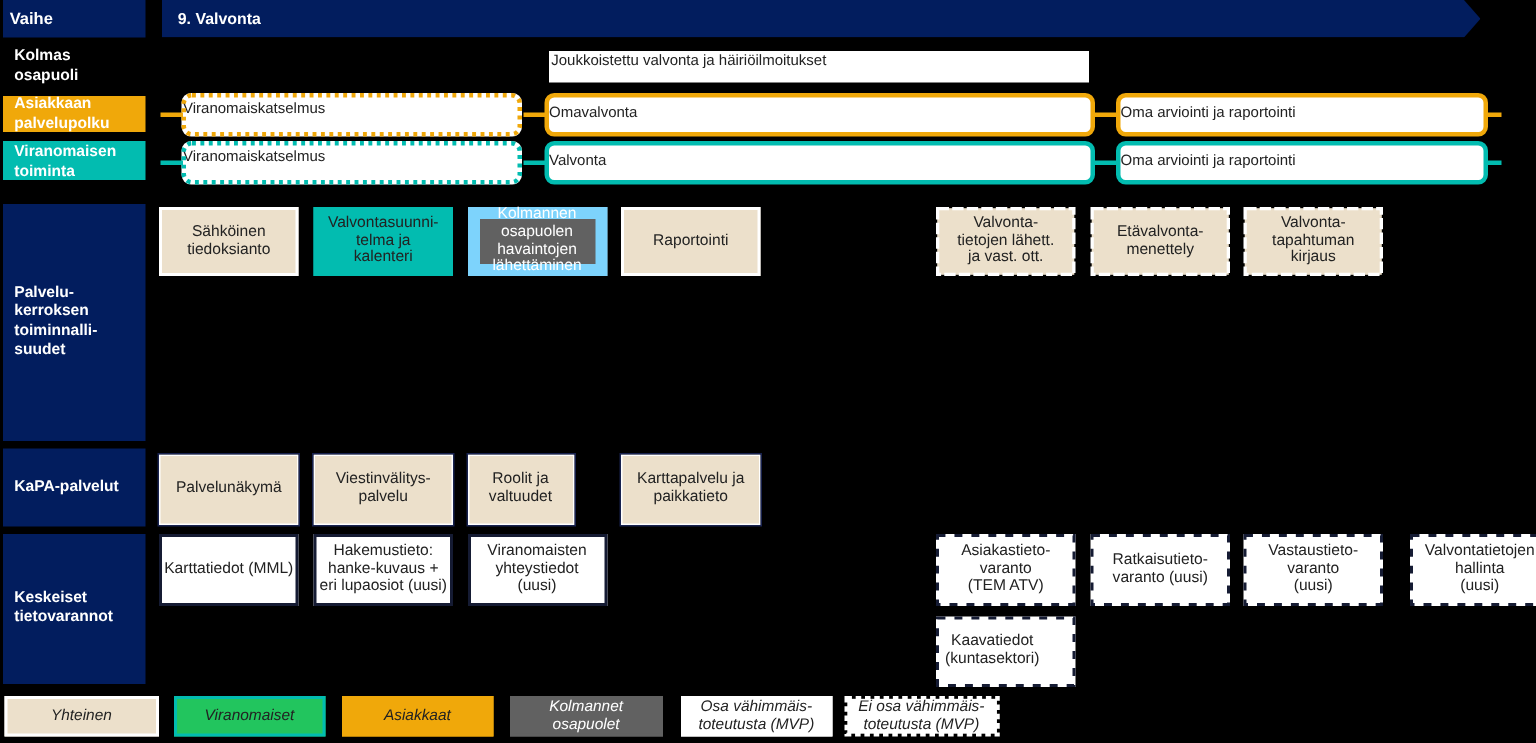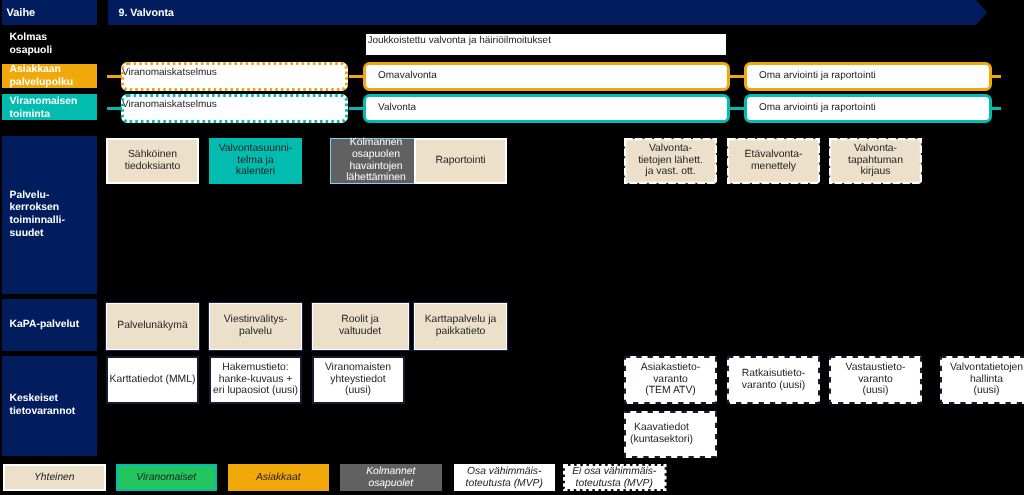--- a/index.html
+++ b/index.html
@@ -26,38 +26,38 @@
   .rowlabel{left:2px;color:#fff;font-weight:bold;font-size:10.4px;line-height:12.6px;
       white-space:pre-line;padding-left:7.5px;display:flex;flex-direction:column;
       justify-content:center;}
   .rowlabel.plain{background:transparent;}
   .rowlabel.orange{background:#f0a80a;}
   .rowlabel.teal{background:#02bcb0;}
   .rowlabel.navy{background:#021d5e;}
 
   
   .pbox{border-radius:6.5px;background:#ffffff;display:flex;align-items:flex-start;
-      font-size:10px;padding-left:12px;color:#222;line-height:11px;padding-top:5px;}
+      font-size:10px;padding-left:0px;color:#222;line-height:11px;padding-top:5px;}
   .pbox .dashsvg{position:absolute;left:0;top:0;width:100%;height:100%;
       pointer-events:none;overflow:visible;}
   .pbox.solid-orange{border:3px solid #f0a80a;}
   .pbox.solid-teal{border:3px solid #02bcb0;}
   .conn{height:3px;}
   .conn.orange{background:#f0a80a;}
   .conn.teal{background:#02bcb0;}
 
   
   .whitebox{background:#fff;font-size:10px;line-height:11px;padding-top:1.5px;
       padding-left:2px;display:flex;align-items:flex-start;color:#222;text-align:right;}
 
   
   .cbox{font-size:10.4px;line-height:11.8px;white-space:pre-line;color:#222;}
   .cbox.common{background:#ece0cb;border:2px solid #fff;}
   .cbox.authority{background:#02bcb0;border:2px solid #02bcb0;}
-  .cbox.third{background:#616161;border:1px solid #7dd3fc;color:#fff;margin-left:18px;}
+  .cbox.third{background:#616161;border:8px solid #7dd3fc;color:#fff;}
   .cbox.common-mvp{background:transparent;isolation:isolate;}
   .cbox.common-mvp .dashsvg{z-index:0;}
   .cbox.common-mvp > span{position:relative;z-index:1;}
   .cbox.kapa{background:#ece0cb;border:1.5px solid #fff;outline:1.5px solid #18224f;
       outline-offset:0px;}
   .cbox.data{background:#fff;border:2px solid #151b33;}
   .cbox.data-mvp{background:transparent;isolation:isolate;}
   .cbox.data-mvp .dashsvg{z-index:0;}
   .cbox.data-mvp > span{position:relative;z-index:1;}
   .dashsvg{position:absolute;left:0;top:0;pointer-events:none;overflow:visible;}
@@ -170,21 +170,21 @@
       </svg></div>
     <div class="abs cbox ctr common-mvp" style="left:829px;top:137.5px;width:93px;height:46px;"><span>Valvonta-
 tapahtuman
 kirjaus</span><svg class="dashsvg" viewBox="0 0 93 46" width="93" height="46">
         <rect x="0.8" y="0.8" width="91.4" height="44.4" fill="#ece0cb"></rect>
         <rect x="1.1" y="1.1" width="90.8" height="43.8" rx="0" ry="0" fill="none" stroke="#ffffff" stroke-width="2.2" stroke-dasharray="7.6 2.1"></rect>
       </svg></div>
     <div class="abs cbox ctr kapa" style="left:106px;top:302.5px;width:93px;height:47px;"><span>Palvelunäkymä</span></div>
     <div class="abs cbox ctr kapa" style="left:209px;top:302.5px;width:93px;height:47px;"><span>Viestinvälitys-
 palvelu</span></div>
-    <div class="abs cbox ctr kapa" style="left:311.5px;top:302.5px;width:97px;height:47px;"><span>Roolit ja
+    <div class="abs cbox ctr kapa" style="left:311.5px;top:302.5px;width:71px;height:47px;"><span>Roolit ja
 valtuudet</span></div>
     <div class="abs cbox ctr kapa" style="left:414px;top:302.5px;width:93px;height:47px;"><span>Karttapalvelu ja
 paikkatieto</span></div>
     <div class="abs cbox ctr data" style="left:106px;top:355.5px;width:93px;height:48px;"><span>Karttatiedot (MML)</span></div>
     <div class="abs cbox ctr data" style="left:209px;top:355.5px;width:93px;height:48px;"><span>Hakemustieto:
 hanke-kuvaus +
 eri lupaosiot (uusi)</span></div>
     <div class="abs cbox ctr data" style="left:311.5px;top:355.5px;width:93px;height:48px;"><span>Viranomaisten
 yhteystiedot
 (uusi)</span></div>

